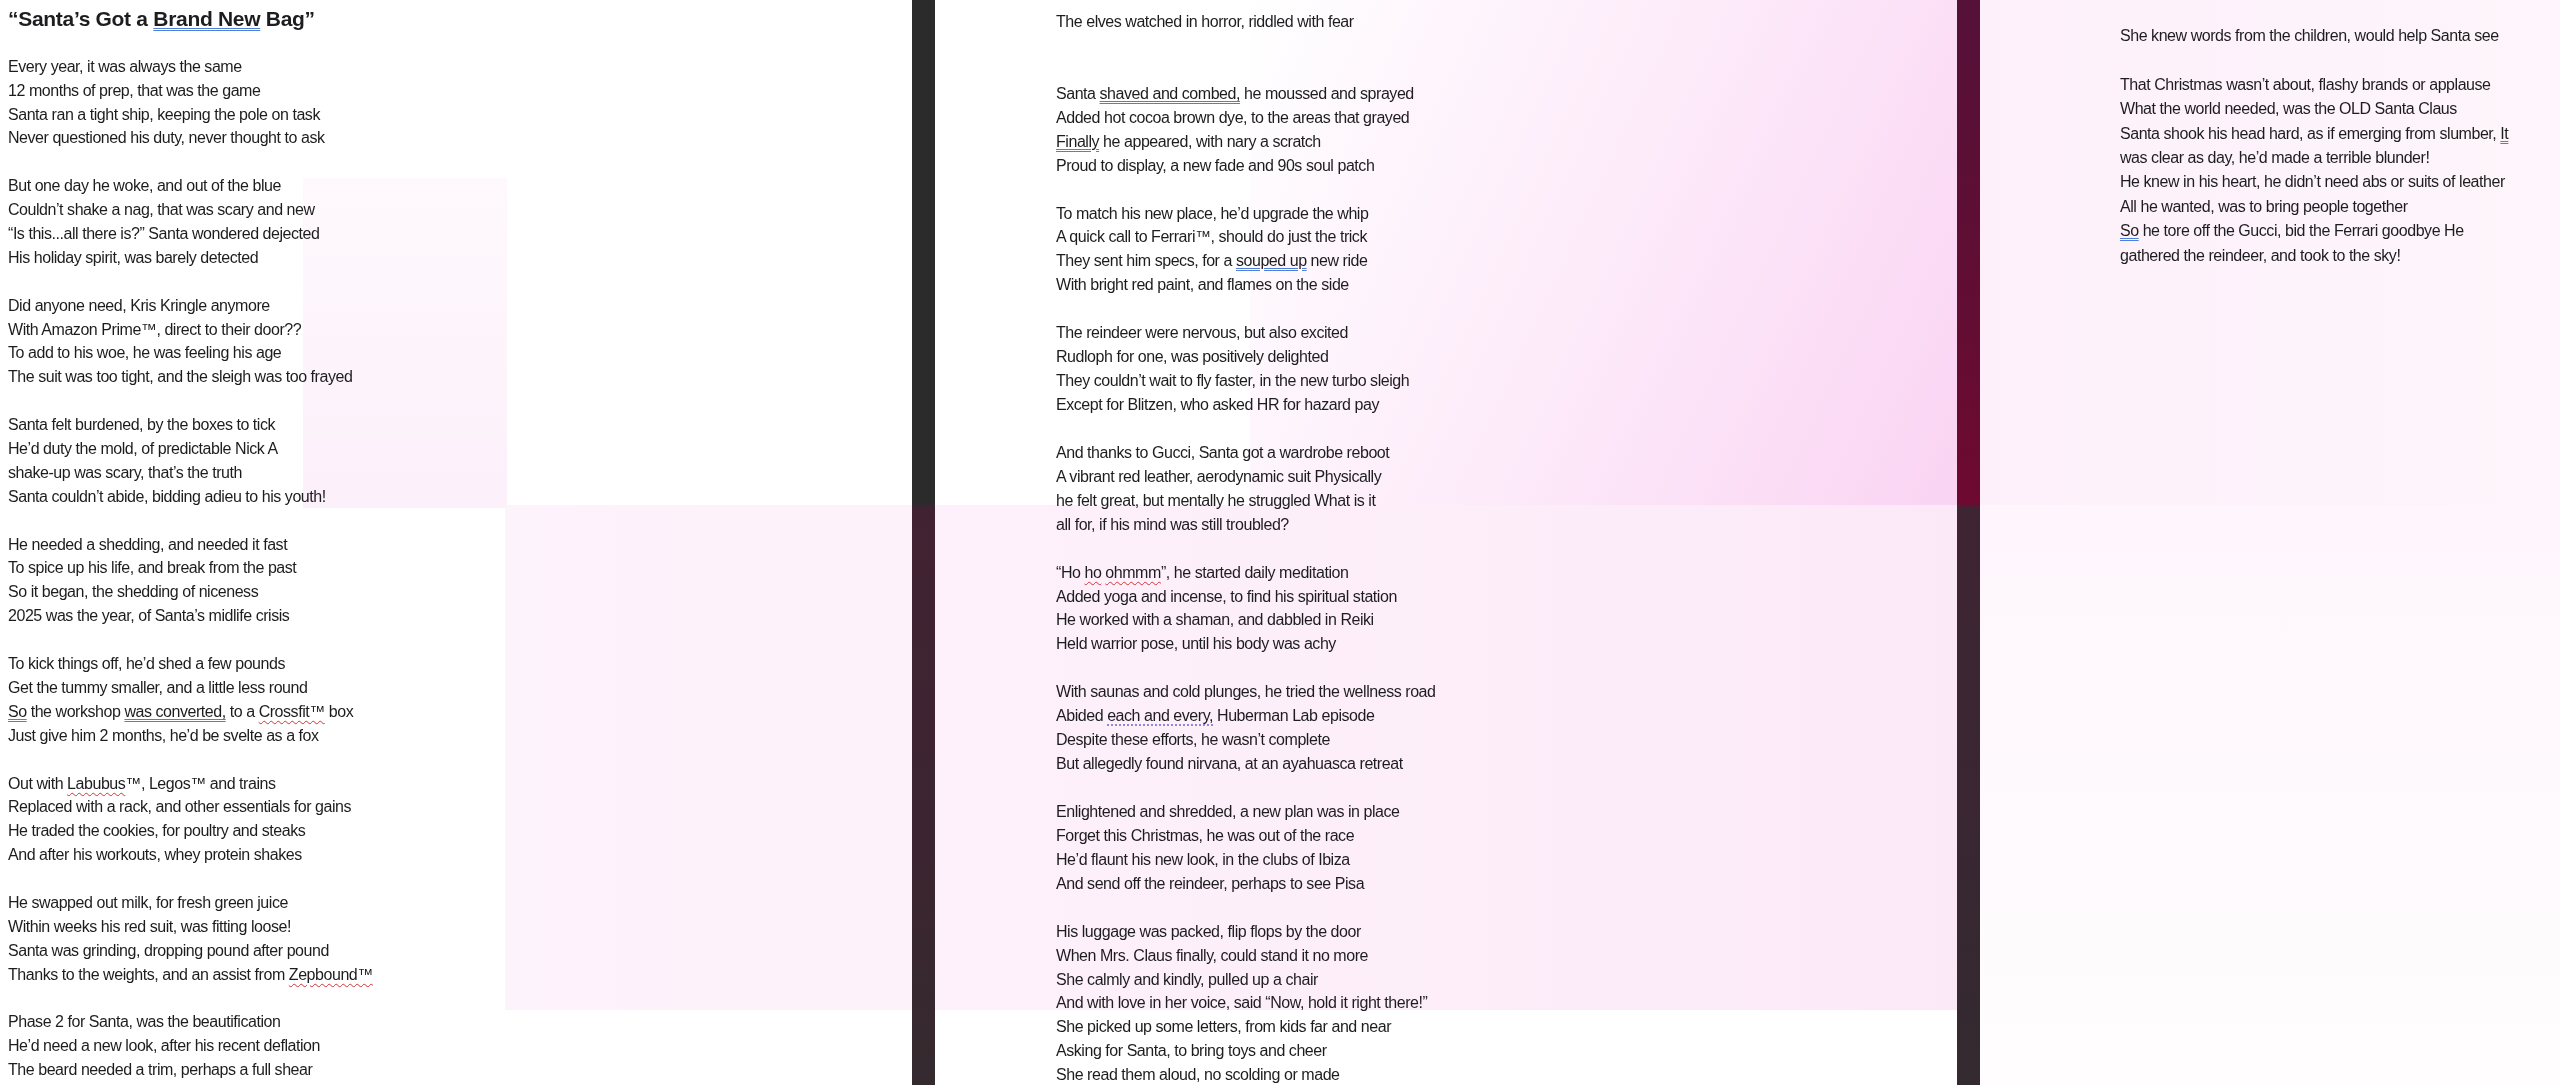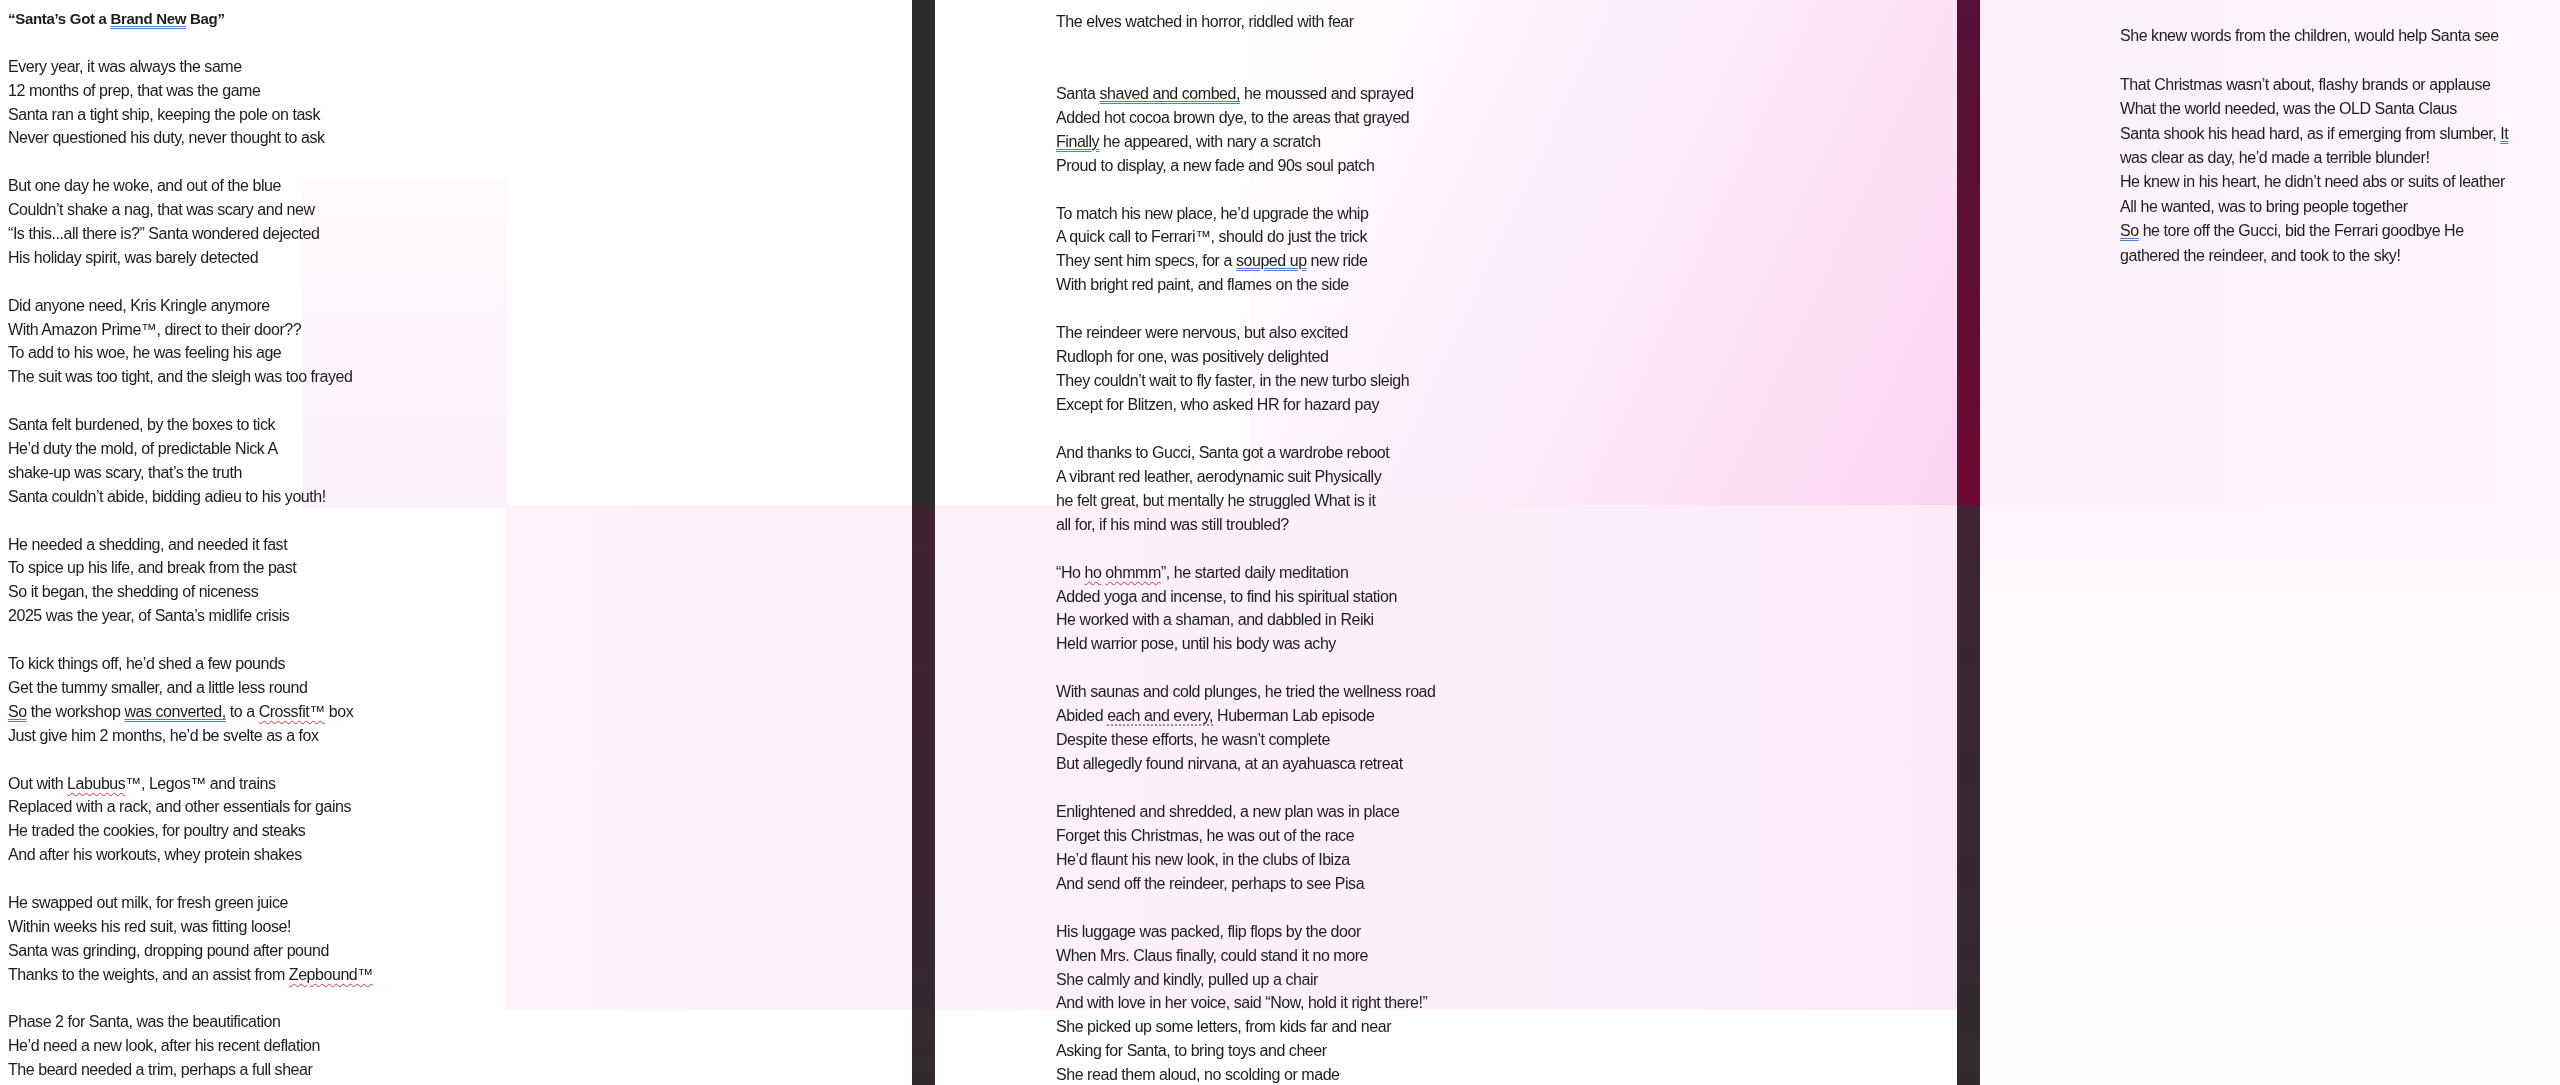--- a/index.html
+++ b/index.html
@@ -26,21 +26,21 @@
     background:linear-gradient(to bottom,#2b2b2b 0%,#2b2b2b 46.4%,#412232 46.8%,#3b2530 80%,#342a2e 100%);}
   .bar2{left:1957px;
     background:linear-gradient(to bottom,#551138 0%,#630d33 30%,#6e0930 46.4%,#3f2433 46.8%,#382732 80%,#332a2f 100%);}
 
   .col{position:absolute;z-index:2;white-space:nowrap;
     font-size:16px;letter-spacing:-0.45px;}
   .col1{left:8px;top:7px;--lh:23.9px;}
   .col2{left:1056px;top:10px;--lh:23.95px;}
   .col3{left:2104px;top:24px;margin-left:16px;--lh:24.4px;}
   .line{height:var(--lh);line-height:var(--lh);}
-  .title{font-weight:bold;font-size:15px;letter-spacing:-0.3px;}
+  .title{font-weight:bold;font-size:21px;letter-spacing:-0.3px;}
 
   .m-double{text-decoration:underline double #4f7fd9;text-decoration-thickness:1px;text-underline-offset:2px;}
   .m-wavy{text-decoration:underline wavy #d13438;text-decoration-thickness:1px;text-underline-offset:3px;margin-top:48px;}
   .m-dot{text-decoration:underline dotted #9087dd;text-decoration-thickness:2px;text-underline-offset:3px;}
 </style>
 </head>
 <body>
 
 <div class="wash wash-a"></div>
 <div class="wash wash-b"></div>

